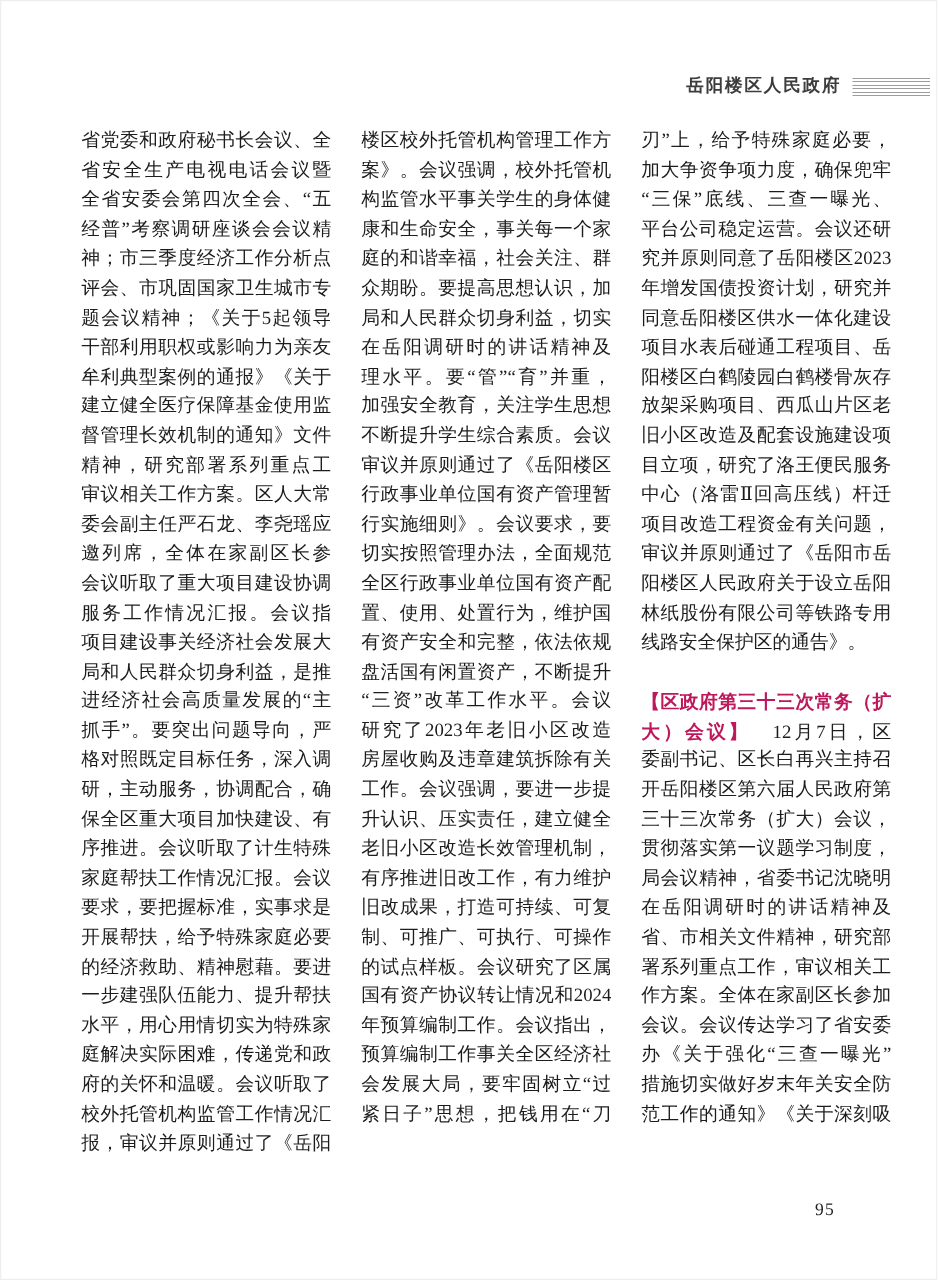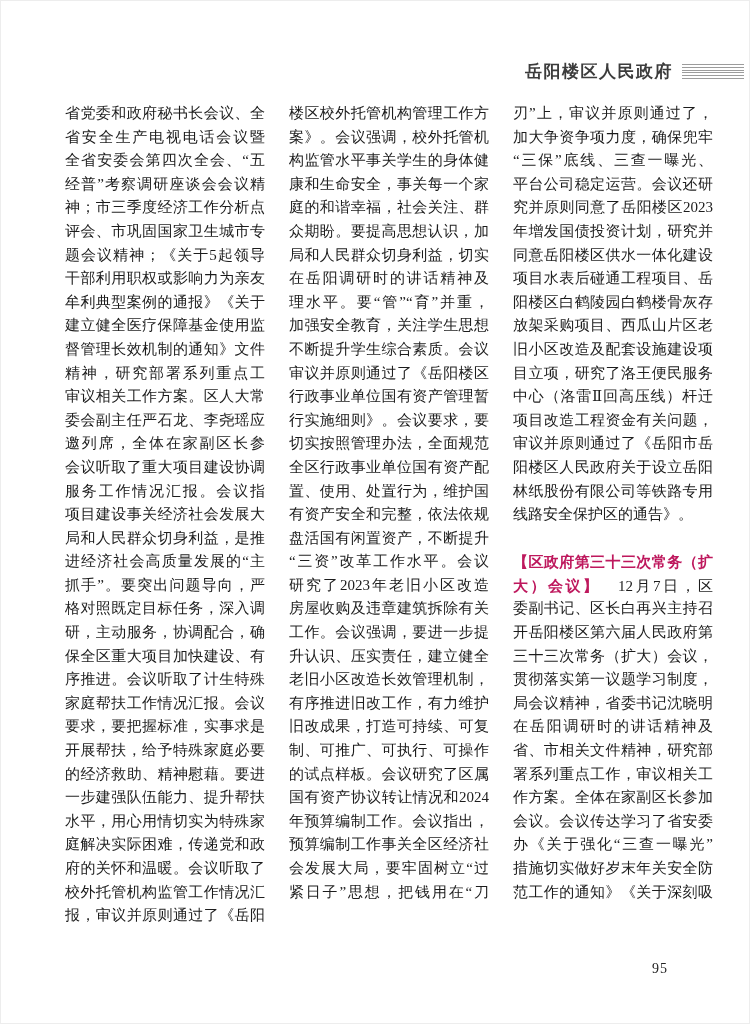--- a/index.html
+++ b/index.html
@@ -7,21 +7,21 @@
     position:relative;width:750px;height:1024px;background:#ffffff;
     font-family:"Liberation Serif","DejaVu Serif",serif;color:#1c1c1c;
     overflow:hidden;box-shadow:inset 0 0 0 1px #ededed;
   }
   .header{
     position:absolute;top:60px;left:0;width:744px;
     display:flex;justify-content:flex-end;align-items:center;gap:9px;
   }
   .header-title{
     font-family:"Liberation Sans","DejaVu Sans",sans-serif;
-    font-size:17px;font-weight:600;color:#3c3c3c;letter-spacing:1.5px;
+    font-size:14px;font-weight:600;color:#3c3c3c;letter-spacing:1.5px;
   }
   .header-rules{
     width:62px;height:15px;
     background:repeating-linear-gradient(to bottom,#9c9c9c 0,#9c9c9c 1px,transparent 1px,transparent 2.8px);
   }
   .content{
     position:absolute;left:65px;top:102px;width:648px;
     display:flex;gap:24px;
   }
   .col{width:212px;}
@@ -119,21 +119,21 @@
         <div class="line">旧改成果，打造可持续、可复</div>
         <div class="line">制、可推广、可执行、可操作</div>
         <div class="line">的试点样板。会议研究了区属</div>
         <div class="line">国有资产协议转让情况和2024</div>
         <div class="line">年预算编制工作。会议指出，</div>
         <div class="line">预算编制工作事关全区经济社</div>
         <div class="line">会发展大局，要牢固树立“过</div>
         <div class="line">紧日子”思想，把钱用在“刀</div>
       </div>
     <div class="col">
-        <div class="line">刃”上，审议并原则通过了，</div>
+        <div class="line">刃”上，给予特殊家庭必要，</div>
         <div class="line">加大争资争项力度，确保兜牢</div>
         <div class="line">“三保”底线、三查一曝光、</div>
         <div class="line">平台公司稳定运营。会议还研</div>
         <div class="line">究并原则同意了岳阳楼区2023</div>
         <div class="line">年增发国债投资计划，研究并</div>
         <div class="line">同意岳阳楼区供水一体化建设</div>
         <div class="line">项目水表后碰通工程项目、岳</div>
         <div class="line">阳楼区白鹤陵园白鹤楼骨灰存</div>
         <div class="line">放架采购项目、西瓜山片区老</div>
         <div class="line">旧小区改造及配套设施建设项</div>

